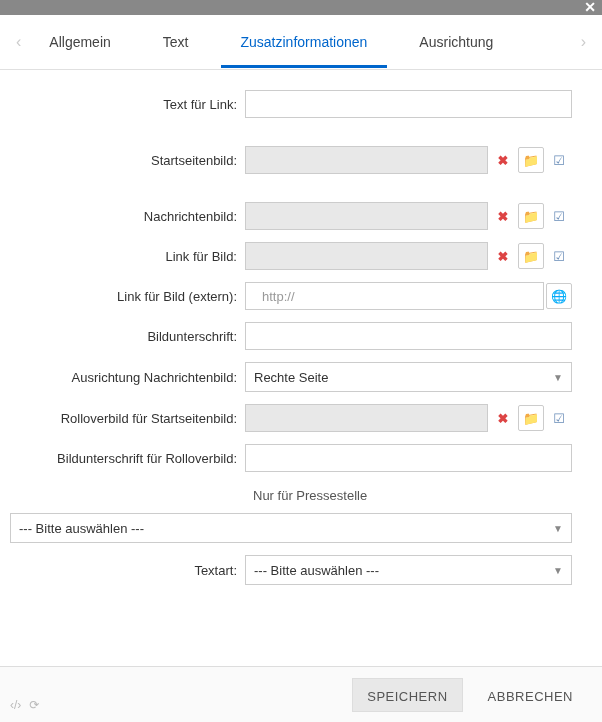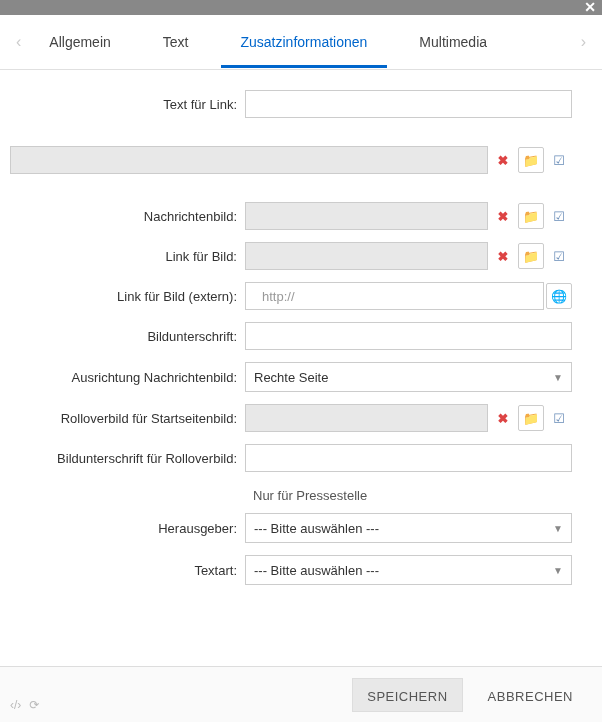--- a/index.html
+++ b/index.html
@@ -40,35 +40,36 @@
 <div class="titlebar">
   <span class="close-x">✕</span>
 </div>
 
 <div class="tabbar">
   <div class="nav-arrow">‹</div>
   <div class="tabs">
     <div class="tab">Allgemein</div>
     <div class="tab">Text</div>
     <div class="tab active">Zusatzinformationen</div>
-    <div class="tab">Multimedia</div>
+    <div class="tab">Ausrichtung</div>
   </div>
   <div class="nav-arrow right">›</div>
 </div>
 
 <div class="form-area">
 
   <div class="row gap">
     <div class="label">Text für Link:</div>
     <div class="field">
         <input class="text-input" style="">
       </div>
   </div>
 
   <div class="row gap">
+    <div class="label">Startseitenbild:</div>
     <div class="field">
       <input class="text-input gray" readonly="" style="">
       <div class="iconbtn flat">
           <span class="ico-x">✖</span>
         </div>
       <div class="iconbtn">
           <span class="ico-folder">📁</span>
         </div>
       <div class="iconbtn flat">
           <span class="ico-check">☑</span>
@@ -154,21 +155,20 @@
   <div class="row">
     <div class="label">Bildunterschrift für Rolloverbild:</div>
     <div class="field">
         <input class="text-input" style="">
       </div>
   </div>
 
   <div class="section-title">Nur für Pressestelle</div>
 
   <div class="row">
-    <div class="label">Herausgeber:</div>
     <div class="field">
       <div class="select">
         <span>--- Bitte auswählen ---</span>
         <span class="caret">▼</span>
       </div>
     </div>
   </div>
 
   <div class="row">
     <div class="label">Textart:</div>

